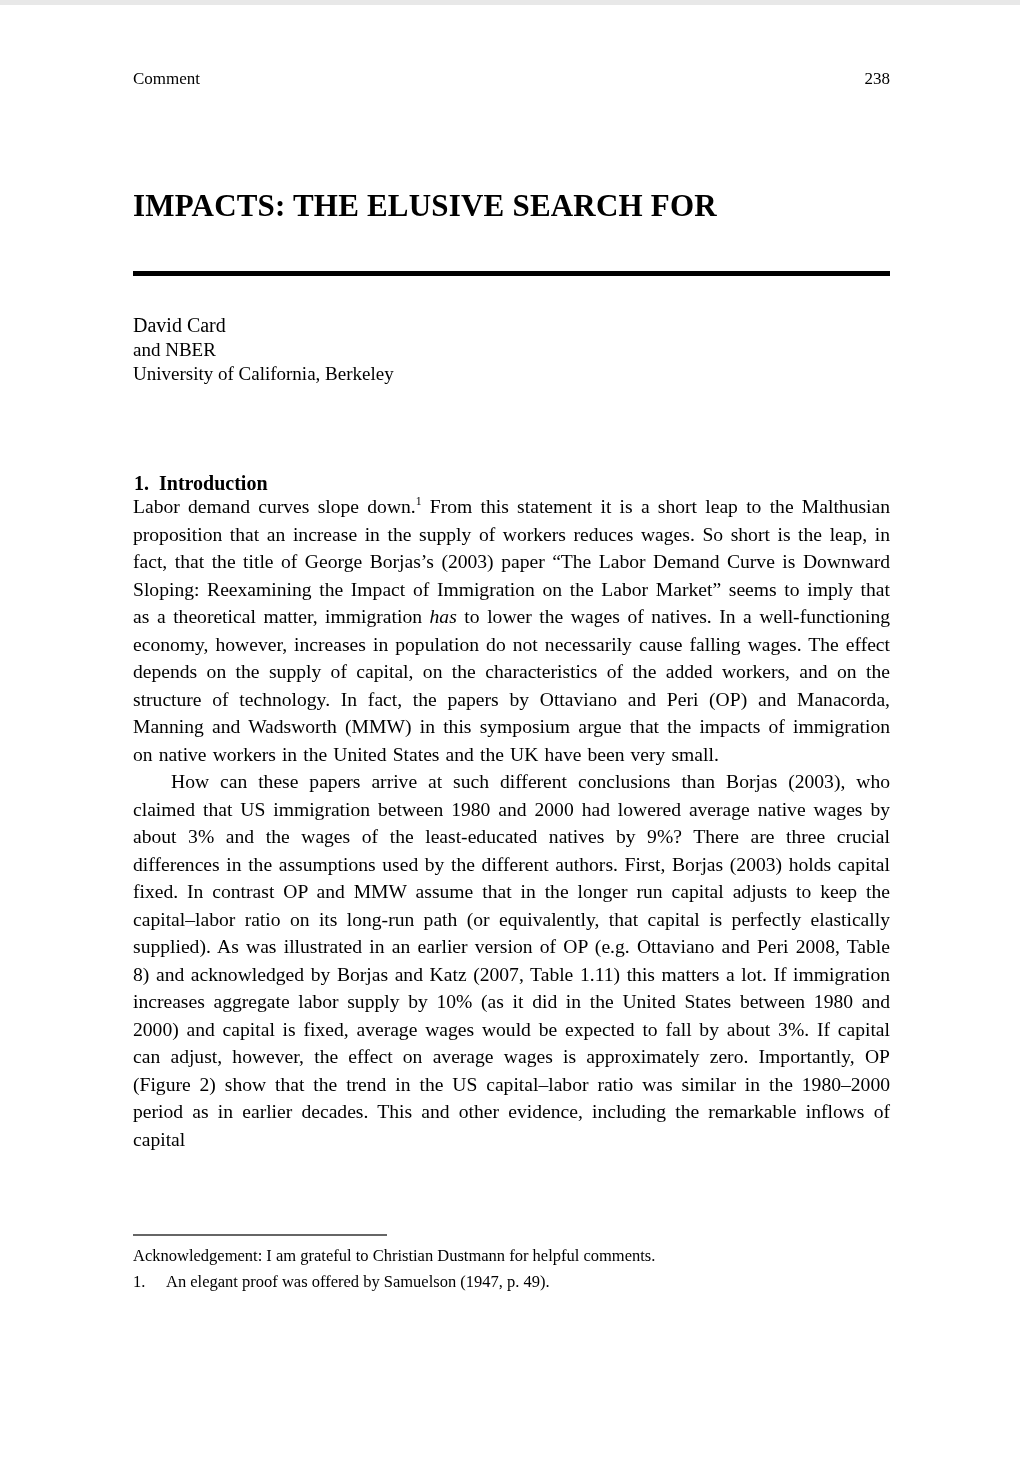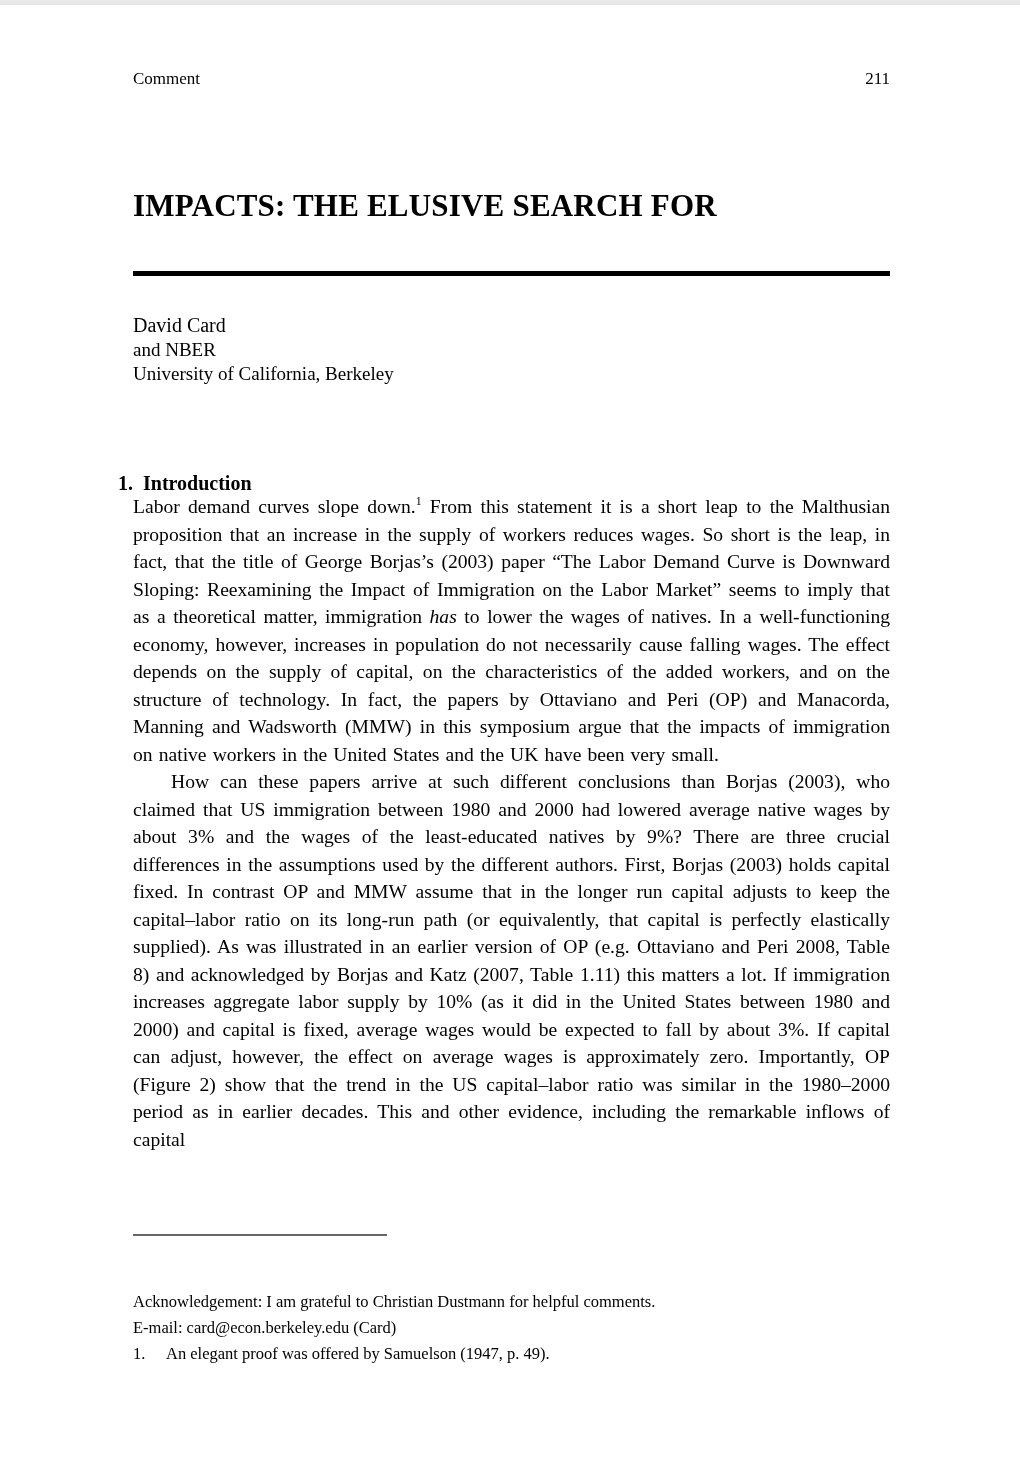--- a/index.html
+++ b/index.html
@@ -50,21 +50,21 @@
     top: 308px;
     font-size: 19px;
     line-height: 24.5px;
   }
   .author-name {
     font-size: 20px;
     font-weight: normal;
   }
   .section-heading {
     position: absolute;
-    left: 118px;
+    left: 134px;
     width: 600px;
     top: 466px;
     margin: 0;
     font-size: 20px;
     font-weight: bold;
     line-height: 24px;
   }
   .section-heading .sec-num { margin-right: 10px; }
   .body-text {
     position: absolute;
@@ -89,36 +89,36 @@
     left: 133px;
     top: 1229px;
     width: 254px;
     height: 2px;
     background: #666666;
   }
   .footnotes {
     position: absolute;
     left: 133px;
     width: 757px;
-    top: 1284px;
+    top: 1238px;
     font-size: 16.5px;
     line-height: 26.2px;
   }
   .footnotes p { margin: 0; }
   .fn-item { display: flex; }
   .fn-num { width: 33px; flex: 0 0 33px; }
 </style>
 </head>
 <body>
 
 <div class="page">
 
   <div class="running-head">
     <span>Comment</span>
-    <span>211</span>
+    <span>238</span>
   </div>
 
   <h1 class="article-title">
     <span>IMPACTS: THE ELUSIVE SEARCH FOR</span>
   </h1>
 
   <div class="title-rule"></div>
 
   <div class="author-block">
     <div class="author-name">David Card</div>
@@ -132,21 +132,20 @@
 
   <div class="body-text" id="body-paragraphs">
       <p><span>Labor demand curves slope down.</span><sup class="seg-sup">1</sup><span> From this statement it is a short leap to the Malthusian proposition that an increase in the supply of workers reduces wages. So short is the leap, in fact, that the title of George Borjas’s (2003) paper “The Labor Demand Curve is Downward Sloping: Reexamining the Impact of Immigration on the Labor Market” seems to imply that as a theoretical matter, immigration </span><span class="seg-italic">has</span><span> to lower the wages of natives. In a well-functioning economy, however, increases in population do not necessarily cause falling wages. The effect depends on the supply of capital, on the characteristics of the added workers, and on the structure of technology. In fact, the papers by Ottaviano and Peri (OP) and Manacorda, Manning and Wadsworth (MMW) in this symposium argue that the impacts of immigration on native workers in the United States and the UK have been very small.</span></p>
       <p class="indent"><span>How can these papers arrive at such different conclusions than Borjas (2003), who claimed that US immigration between 1980 and 2000 had lowered average native wages by about 3% and the wages of the least-educated natives by 9%? There are three crucial differences in the assumptions used by the different authors. First, Borjas (2003) holds capital fixed. In contrast OP and MMW assume that in the longer run capital adjusts to keep the capital–labor ratio on its long-run path (or equivalently, that capital is perfectly elastically supplied). As was illustrated in an earlier version of OP (e.g. Ottaviano and Peri 2008, Table 8) and acknowledged by Borjas and Katz (2007, Table 1.11) this matters a lot. If immigration increases aggregate labor supply by 10% (as it did in the United States between 1980 and 2000) and capital is fixed, average wages would be expected to fall by about 3%. If capital can adjust, however, the effect on average wages is approximately zero. Importantly, OP (Figure 2) show that the trend in the US capital–labor ratio was similar in the 1980–2000 period as in earlier decades. This and other evidence, including the remarkable inflows of capital</span></p>
     </div>
 
   <div class="footnote-rule"></div>
 
   <div class="footnotes">
     <p>Acknowledgement: I am grateful to Christian Dustmann for helpful comments.</p>
-    <p>E-mail: card@econ.berkeley.edu (Card)</p>
     <div id="fn-items">
         <div class="fn-item">
           <span class="fn-num">1.</span>
           <span>An elegant proof was offered by Samuelson (1947, p. 49).</span>
         </div>
       </div>
   </div>
 
 </div>
 

